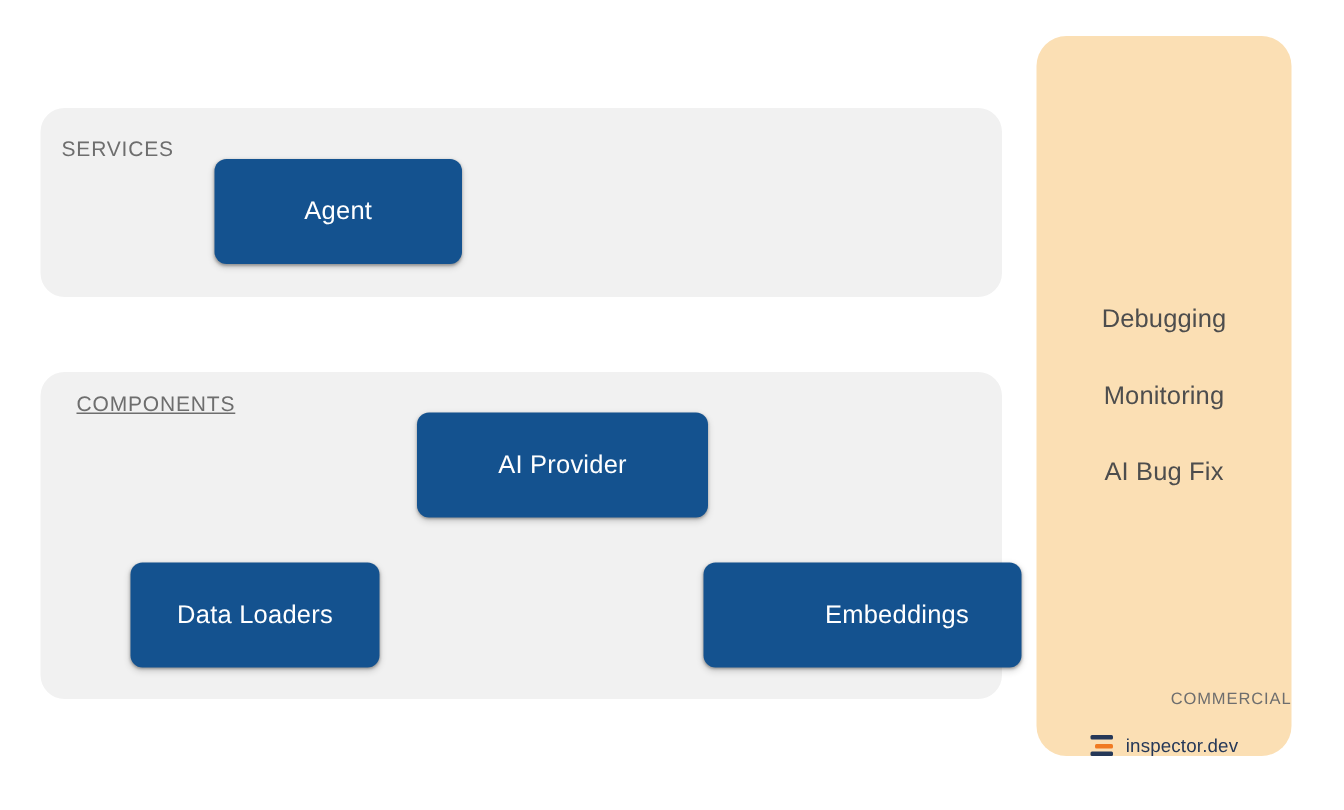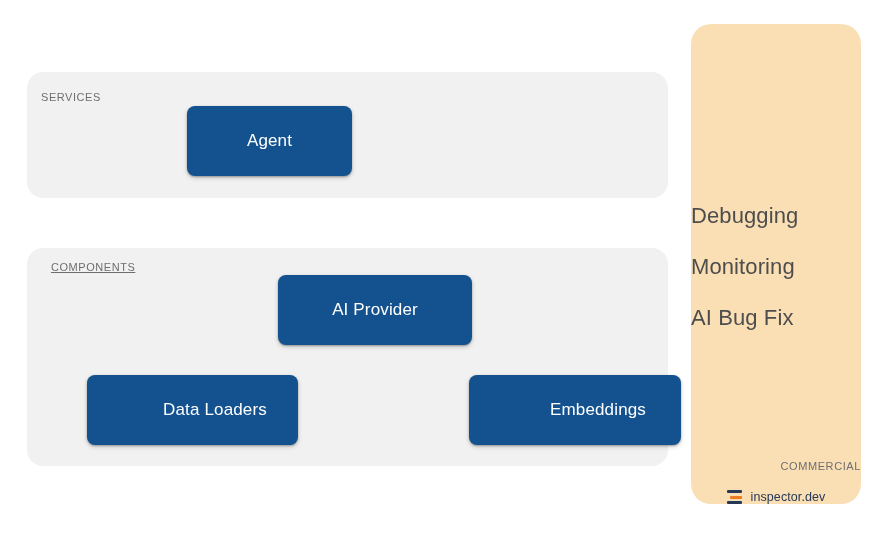--- a/index.html
+++ b/index.html
@@ -35,21 +35,21 @@
   }
   #components-panel {
     left: 27px;
     top: 248px;
     width: 641px;
     height: 218px;
   }
 
   .group-label {
     position: absolute;
-    font-size: 11px;
+    font-size: 14px;
     letter-spacing: 0.55px;
     color: #6e6e6e;
     font-weight: 400;
     white-space: nowrap;
   }
   #services-label  { left: 41px; top: 91px; }
   #components-label{ left: 51px; top: 261px; text-decoration: underline; }
 
   
   .node {
@@ -61,44 +61,44 @@
     justify-content: center;
     color: #ffffff;
     font-size: 17px;
     font-weight: 400;
     letter-spacing: 0.15px;
     box-shadow: 0 1px 2px rgba(0,0,0,0.30), 0 2px 5px rgba(0,0,0,0.16);
     text-align: center;
     white-space: nowrap;
   }
 
-  #node-agent        { left: 143px; top: 106px; width: 165px; height: 70px; margin-left: 44px; }
+  #node-agent        { left: 143px; top: 106px; width: 165px; height: 70px; }
   #node-rag          { left: 402px; top: 106px; width: 165px; height: 70px; }
   #node-ai-provider  { left: 278px; top: 275px; width: 194px; height: 70px; }
-  #node-data-loaders { left: 87px;  top: 375px; width: 166px; height: 70px; padding-left: 45px; }
+  #node-data-loaders { left: 87px;  top: 375px; width: 166px; height: 70px; }
   #node-vector-store { left: 278px; top: 375px; width: 165px; height: 70px; }
   #node-embeddings   { left: 469px; top: 375px; width: 166px; height: 70px; padding-left: 46px; }
 
   
   #commercial-panel {
     position: absolute;
     left: 691px;
     top: 24px;
     width: 170px;
     height: 480px;
     background: #fbdfb4;
     border-radius: 20px;
   }
 
   .feature-item {
     position: absolute;
     left: 0;
     width: 170px;
-    text-align: left;
-    font-size: 22px;
+    text-align: center;
+    font-size: 17px;
     color: #4d4d4d;
     letter-spacing: 0.1px;
     white-space: nowrap;
   }
   #feature-0 { top: 179px; }
   #feature-1 { top: 230px; }
   #feature-2 { top: 281px; }
 
   #commercial-label {
     position: absolute;

